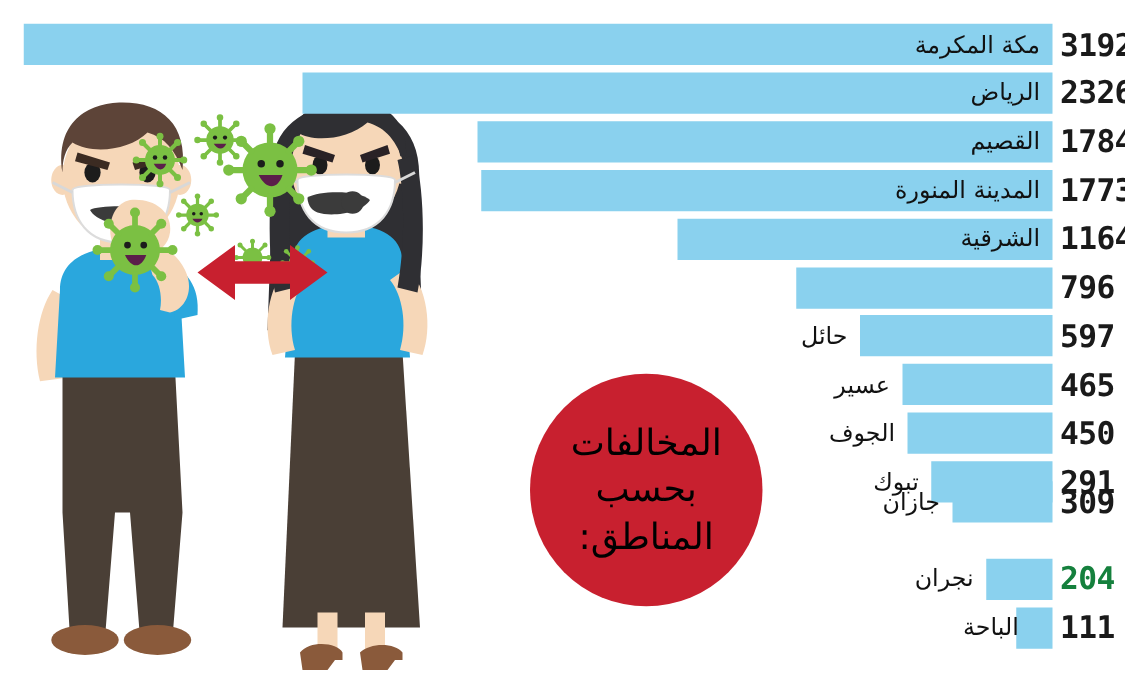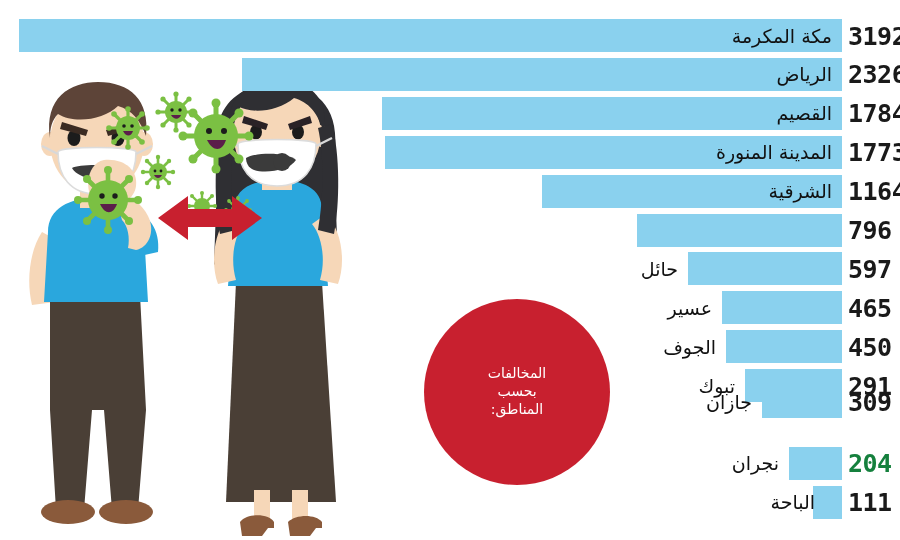--- a/index.html
+++ b/index.html
@@ -38,21 +38,21 @@
 
   
   #circle{
     position:absolute;left:424px;top:299px;
     width:186px;height:186px;border-radius:50%;
     background:#c8202f;
     display:flex;align-items:center;justify-content:center;
     text-align:center;
   }
   #circle .ctext{
-    color:#ffffff;font-size:14px;line-height:1.28;direction:rtl;
+    color:#000000;font-size:29px;line-height:1.28;direction:rtl;
     font-family:"DejaVu Sans","Liberation Sans",sans-serif;
   }
 
   
   #illo{position:absolute;left:0;top:80px;width:420px;height:460px;}
   #illo svg{display:block;}
 </style>
 </head>
 <body>
 

